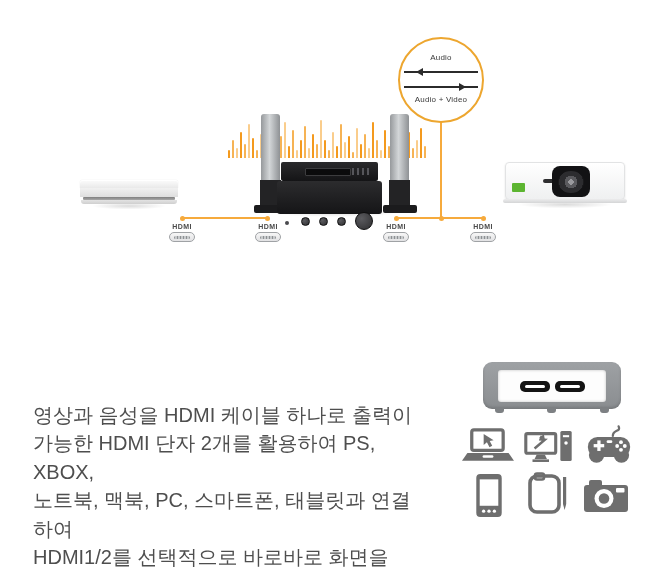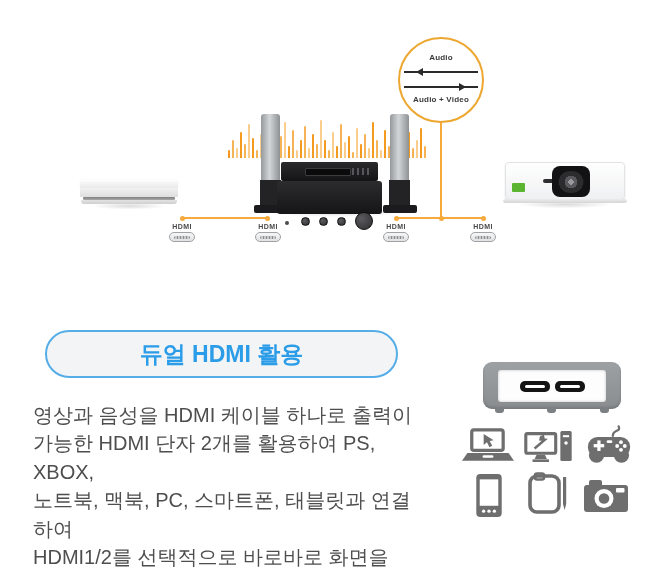--- a/index.html
+++ b/index.html
@@ -3,21 +3,21 @@
 <meta charset="utf-8">
 <style>
   html,body{margin:0;padding:0;background:#fff;}
   .stage{position:relative;width:660px;height:575px;background:#ffffff;overflow:hidden;
          font-family:"Liberation Sans","DejaVu Sans",sans-serif;}
   .abs{position:absolute;}
 
   
   .callout{left:398px;top:37px;width:86px;height:86px;border:2px solid #EDA62F;border-radius:50%;
            background:#fff;box-sizing:border-box;z-index:5;}
-  .callout .lbl{position:absolute;width:100%;text-align:center;font-size:8px;font-weight:700;color:#3a3a3a;letter-spacing:.2px;}
+  .callout .lbl{position:absolute;width:100%;text-align:center;font-size:8px;font-weight:400;color:#3a3a3a;letter-spacing:.2px;}
   .callout .lbl.audio{top:14px;}
   .callout .lbl.av{top:56px;}
   .arrowline{position:absolute;left:4px;right:4px;height:2px;background:#2b2b2b;}
   .arrowline.l1{top:32px;}
   .arrowline.l2{top:47px;}
   .arrowline .head{position:absolute;top:-3px;width:0;height:0;border-top:4px solid transparent;border-bottom:4px solid transparent;}
   .arrowline.l1 .head{left:12px;border-right:7px solid #2b2b2b;}
   .arrowline.l2 .head{right:12px;border-left:7px solid #2b2b2b;}
 
   .vline{left:440px;top:120px;width:2px;height:98px;background:#F6AA3C;z-index:1;}
@@ -243,21 +243,20 @@
         </div>
     </div>
     <div class="abs hdmi-tag" style="left:461px;">
       <div class="hdmi-text">HDMI</div>
       <div class="hdmi-pill">
           <div class="hdmi-pins"></div>
         </div>
     </div>
   </div>
 
-  <div class="abs heading-pill">듀얼 HDMI 활용</div>
   <div class="abs body-text">영상과 음성을 HDMI 케이블 하나로 출력이
 가능한 HDMI 단자 2개를 활용하여 PS, XBOX,
 노트북, 맥북, PC, 스마트폰, 태블릿과 연결하여
 HDMI1/2를 선택적으로 바로바로 화면을
 바꿔가며 영상 출력을 할 수 있습니다.</div>
 
   <div>
 
     <div class="abs rear-panel">
       <div class="rp-body"></div>

